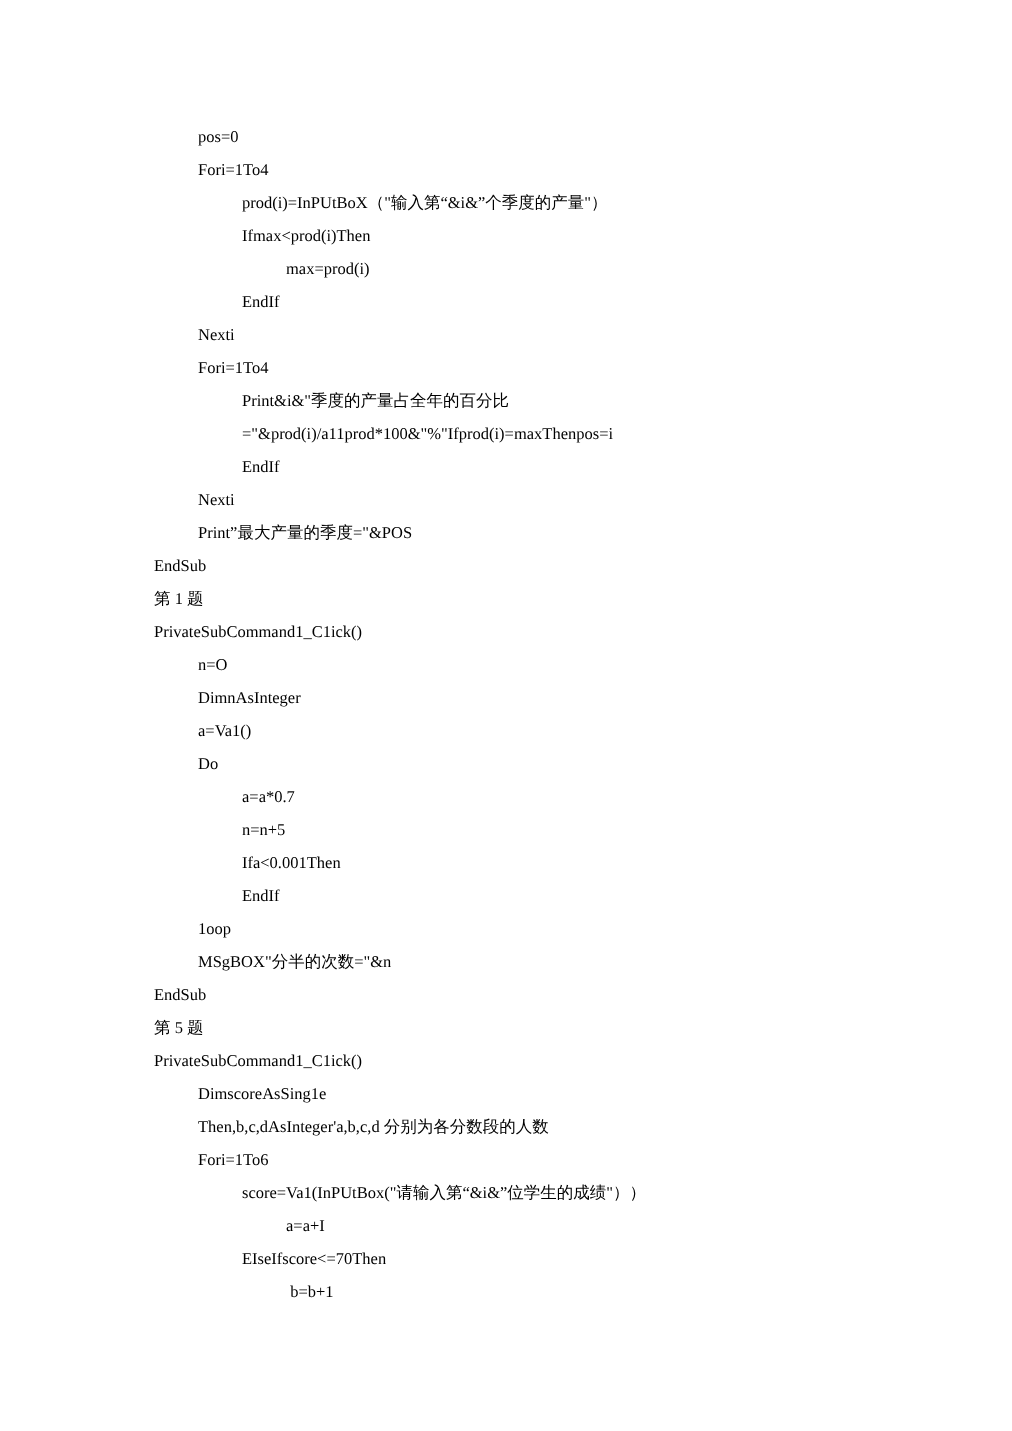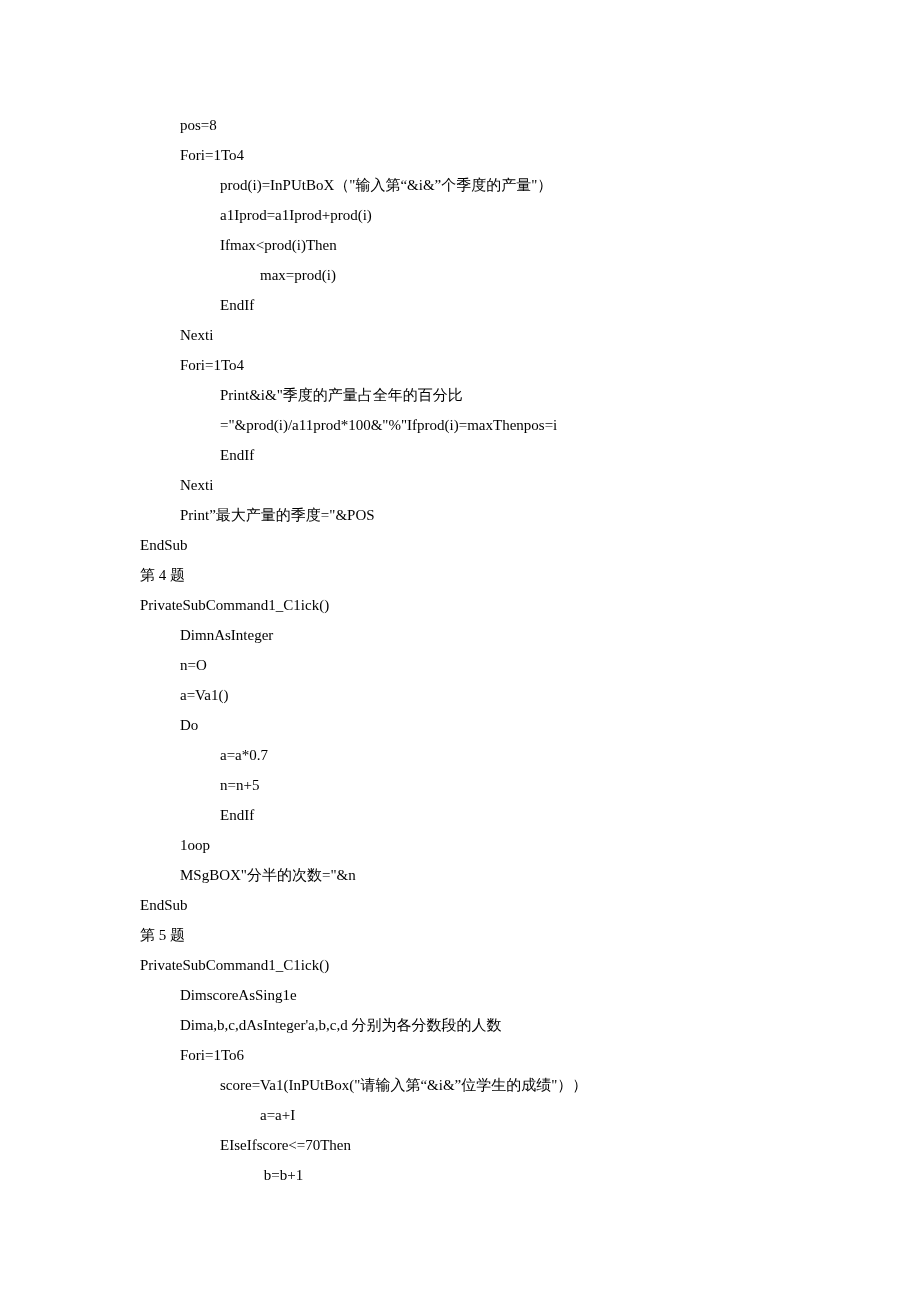--- a/index.html
+++ b/index.html
@@ -22,50 +22,50 @@
   }
   .i1 { padding-left: 40px; }
   .i2 { padding-left: 80px; }
   .i3 { padding-left: 120px; }
 </style>
 </head>
 <body>
 
 <div class="page">
   <div id="code-block">
-      <div class="line i1">pos=8</div>
+      <div class="line i1">pos=0</div>
       <div class="line i1">Fori=1To4</div>
       <div class="line i2">prod(i)=InPUtBoX（"输入第“&amp;i&amp;”个季度的产量"）</div>
-      <div class="line i2">a1Iprod=a1Iprod+prod(i)</div>
       <div class="line i2">Ifmax&lt;prod(i)Then</div>
       <div class="line i3">max=prod(i)</div>
       <div class="line i2">EndIf</div>
       <div class="line i1">Nexti</div>
       <div class="line i1">Fori=1To4</div>
       <div class="line i2">Print&amp;i&amp;"季度的产量占全年的百分比</div>
       <div class="line i2">="&amp;prod(i)/a11prod*100&amp;"%"Ifprod(i)=maxThenpos=i</div>
       <div class="line i2">EndIf</div>
       <div class="line i1">Nexti</div>
       <div class="line i1">Print”最大产量的季度="&amp;POS</div>
       <div class="line ">EndSub</div>
-      <div class="line ">第 4 题</div>
+      <div class="line ">第 1 题</div>
       <div class="line ">PrivateSubCommand1_C1ick()</div>
+      <div class="line i1">n=O</div>
       <div class="line i1">DimnAsInteger</div>
-      <div class="line i1">n=O</div>
       <div class="line i1">a=Va1()</div>
       <div class="line i1">Do</div>
       <div class="line i2">a=a*0.7</div>
       <div class="line i2">n=n+5</div>
+      <div class="line i2">Ifa&lt;0.001Then</div>
       <div class="line i2">EndIf</div>
       <div class="line i1">1oop</div>
       <div class="line i1">MSgBOX"分半的次数="&amp;n</div>
       <div class="line ">EndSub</div>
       <div class="line ">第 5 题</div>
       <div class="line ">PrivateSubCommand1_C1ick()</div>
       <div class="line i1">DimscoreAsSing1e</div>
-      <div class="line i1">Dima,b,c,dAsInteger'a,b,c,d 分别为各分数段的人数</div>
+      <div class="line i1">Then,b,c,dAsInteger'a,b,c,d 分别为各分数段的人数</div>
       <div class="line i1">Fori=1To6</div>
       <div class="line i2">score=Va1(InPUtBox("请输入第“&amp;i&amp;”位学生的成绩"））</div>
       <div class="line i3">a=a+I</div>
       <div class="line i2">EIseIfscore&lt;=70Then</div>
       <div class="line i3"> b=b+1</div>
     </div>
 </div>
 
 </body></html>

